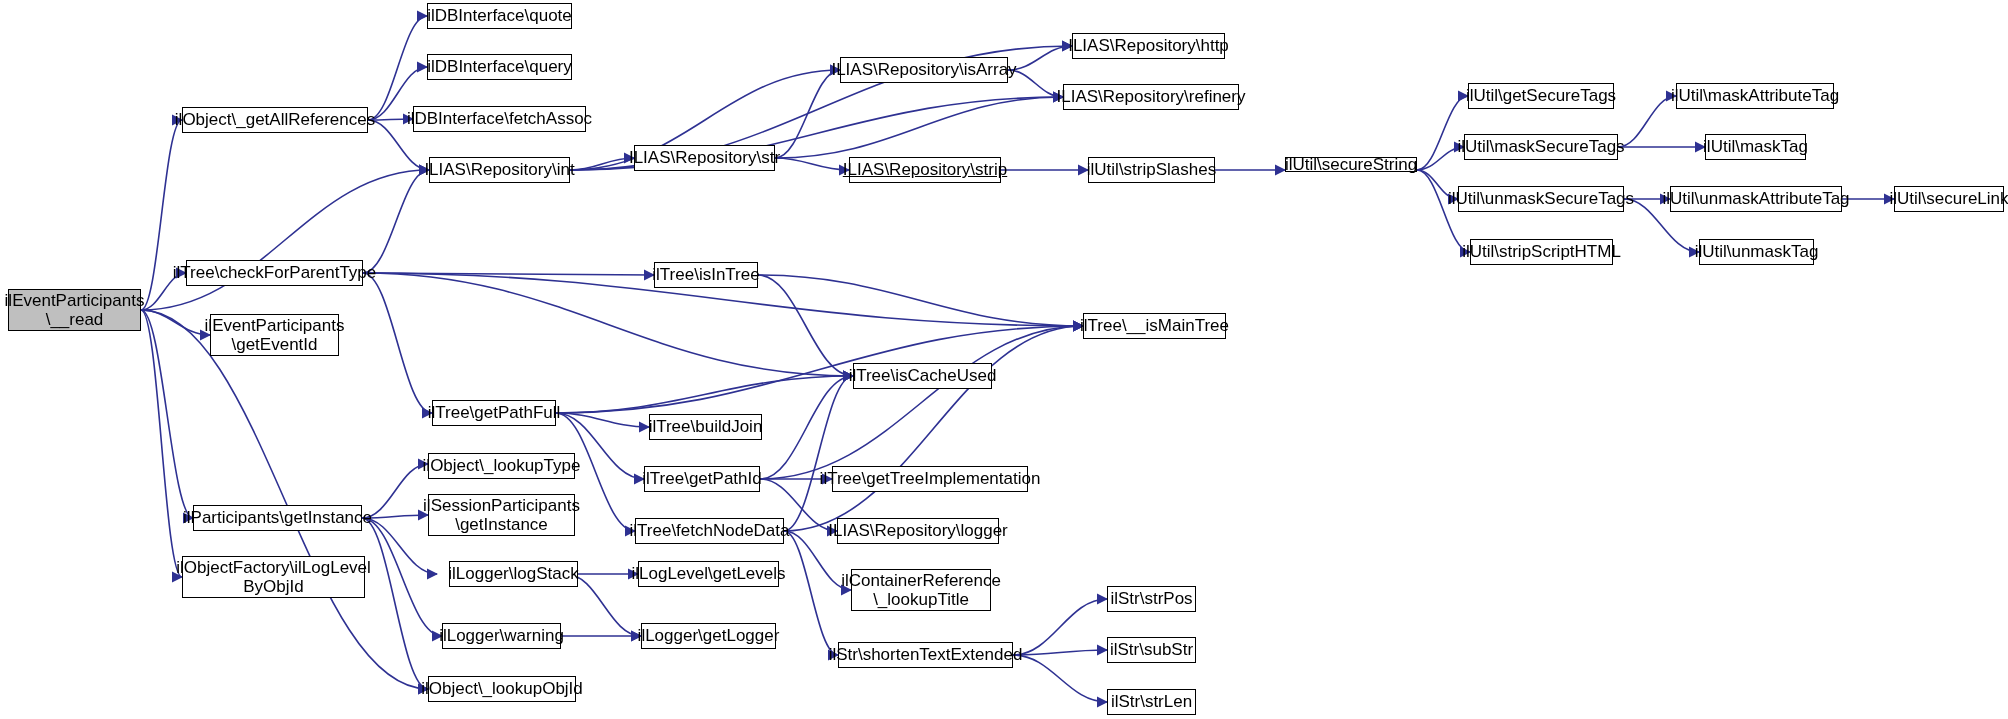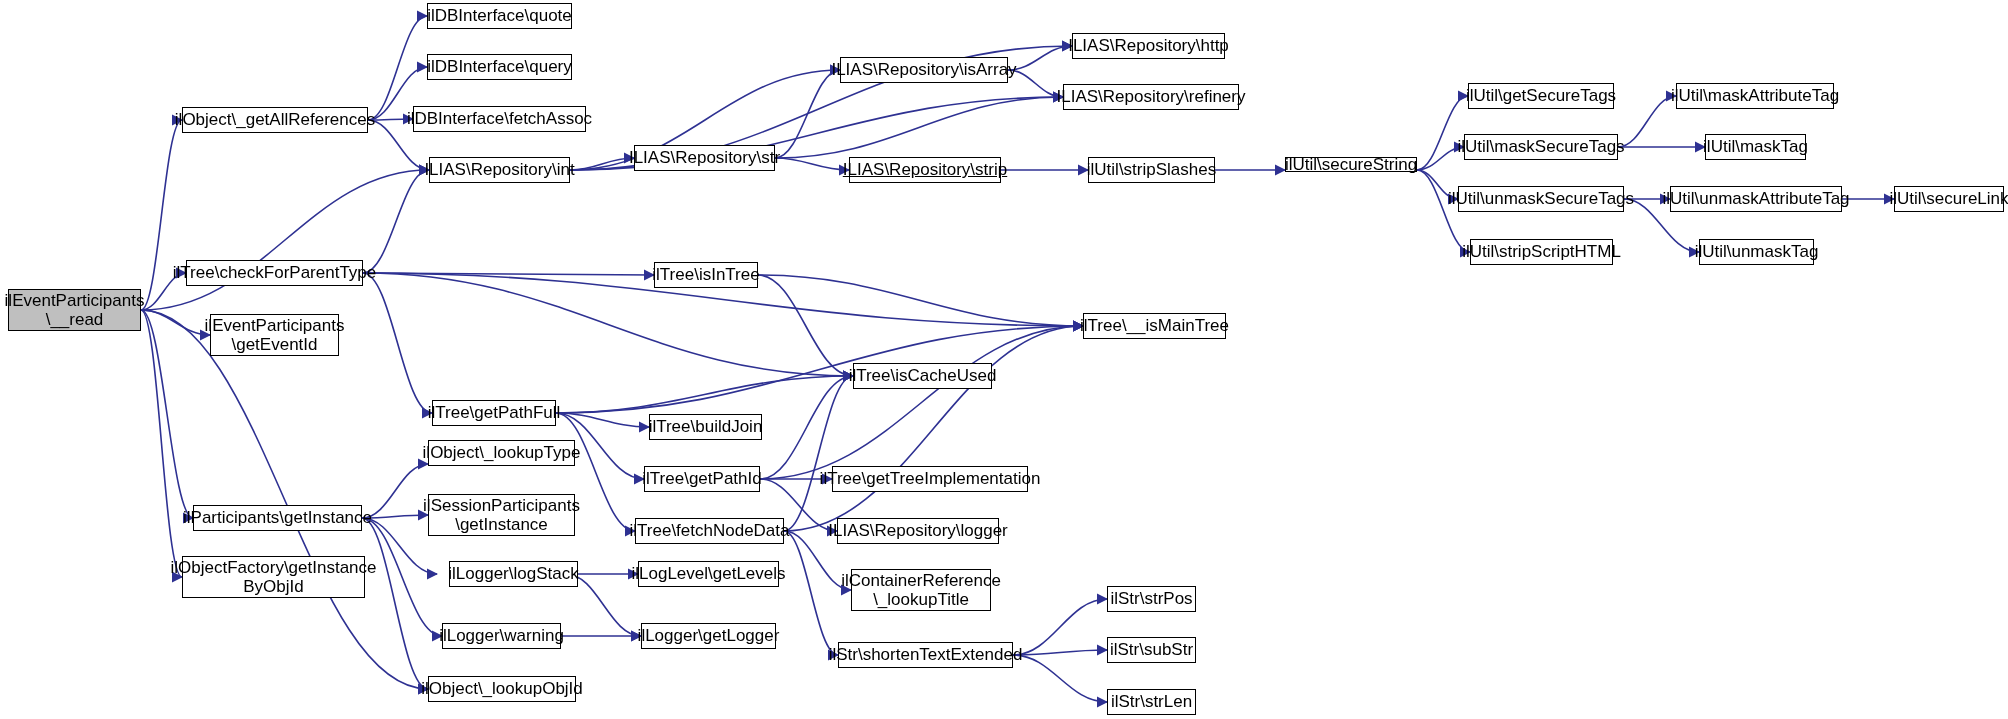--- a/index.html
+++ b/index.html
@@ -148,29 +148,29 @@
       <div class="node" style="left: 1699px; top: 239px; width: 115px; height: 26px;"><span class="node-label">ilUtil\unmaskTag</span></div>
       <div class="node" style="left: 1894px; top: 186px; width: 110px; height: 26px;"><span class="node-label">ilUtil\secureLink</span></div>
       <div class="node" style="left: 186px; top: 260px; width: 177px; height: 26px;"><span class="node-label">ilTree\checkForParentType</span></div>
       <div class="node" style="left: 210px; top: 314px; width: 129px; height: 42px;"><span class="node-label">ilEventParticipants
 \getEventId</span></div>
       <div class="node" style="left: 654px; top: 262px; width: 104px; height: 26px;"><span class="node-label">ilTree\isInTree</span></div>
       <div class="node" style="left: 1083px; top: 313px; width: 143px; height: 26px;"><span class="node-label">ilTree\__isMainTree</span></div>
       <div class="node" style="left: 853px; top: 363px; width: 139px; height: 26px;"><span class="node-label">ilTree\isCacheUsed</span></div>
       <div class="node" style="left: 432px; top: 400px; width: 124px; height: 26px;"><span class="node-label">ilTree\getPathFull</span></div>
       <div class="node" style="left: 649px; top: 414px; width: 113px; height: 26px;"><span class="node-label">ilTree\buildJoin</span></div>
-      <div class="node" style="left: 428px; top: 440px; width: 147px; height: 26px;"><span class="node-label">ilObject\_lookupType</span></div>
+      <div class="node" style="left: 428px; top: 453px; width: 147px; height: 26px;"><span class="node-label">ilObject\_lookupType</span></div>
       <div class="node" style="left: 644px; top: 466px; width: 116px; height: 26px;"><span class="node-label">ilTree\getPathId</span></div>
       <div class="node" style="left: 832px; top: 466px; width: 196px; height: 26px;"><span class="node-label">ilTree\getTreeImplementation</span></div>
       <div class="node" style="left: 193px; top: 505px; width: 169px; height: 26px;"><span class="node-label">ilParticipants\getInstance</span></div>
       <div class="node" style="left: 428px; top: 494px; width: 147px; height: 42px;"><span class="node-label">ilSessionParticipants
 \getInstance</span></div>
       <div class="node" style="left: 635px; top: 518px; width: 149px; height: 26px;"><span class="node-label">ilTree\fetchNodeData</span></div>
       <div class="node" style="left: 837px; top: 518px; width: 162px; height: 26px;"><span class="node-label">ILIAS\Repository\logger</span></div>
-      <div class="node" style="left: 182px; top: 556px; width: 183px; height: 42px;"><span class="node-label">ilObjectFactory\getInstance
+      <div class="node" style="left: 182px; top: 556px; width: 183px; height: 42px;"><span class="node-label">ilObjectFactory\ilLogLevel
 ByObjId</span></div>
       <div class="node" style="left: 449px; top: 561px; width: 129px; height: 26px;"><span class="node-label">ilLogger\logStack</span></div>
       <div class="node" style="left: 638px; top: 561px; width: 141px; height: 26px;"><span class="node-label">ilLogLevel\getLevels</span></div>
       <div class="node" style="left: 851px; top: 569px; width: 140px; height: 42px;"><span class="node-label">ilContainerReference
 \_lookupTitle</span></div>
       <div class="node" style="left: 442px; top: 623px; width: 119px; height: 26px;"><span class="node-label">ilLogger\warning</span></div>
       <div class="node" style="left: 641px; top: 623px; width: 135px; height: 26px;"><span class="node-label">ilLogger\getLogger</span></div>
       <div class="node" style="left: 838px; top: 642px; width: 175px; height: 26px;"><span class="node-label">ilStr\shortenTextExtended</span></div>
       <div class="node" style="left: 428px; top: 676px; width: 148px; height: 26px;"><span class="node-label">ilObject\_lookupObjId</span></div>
       <div class="node" style="left: 1107px; top: 586px; width: 89px; height: 26px;"><span class="node-label">ilStr\strPos</span></div>

